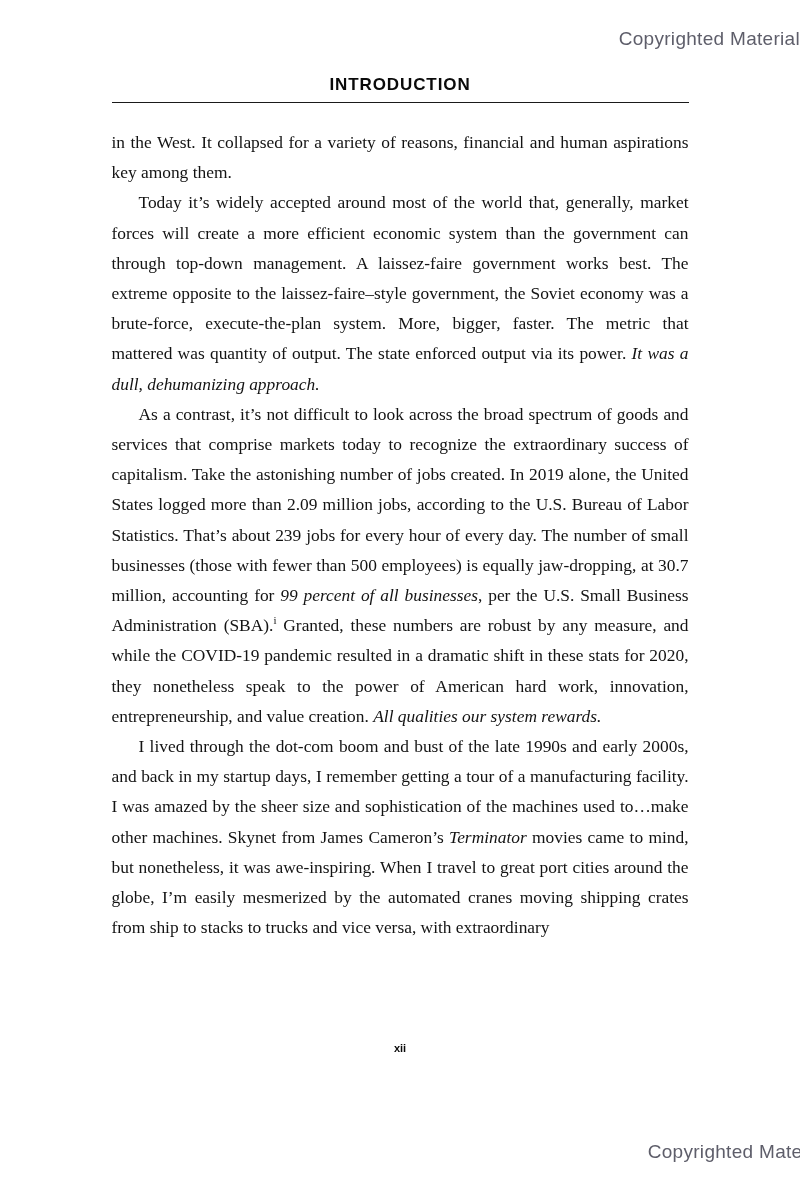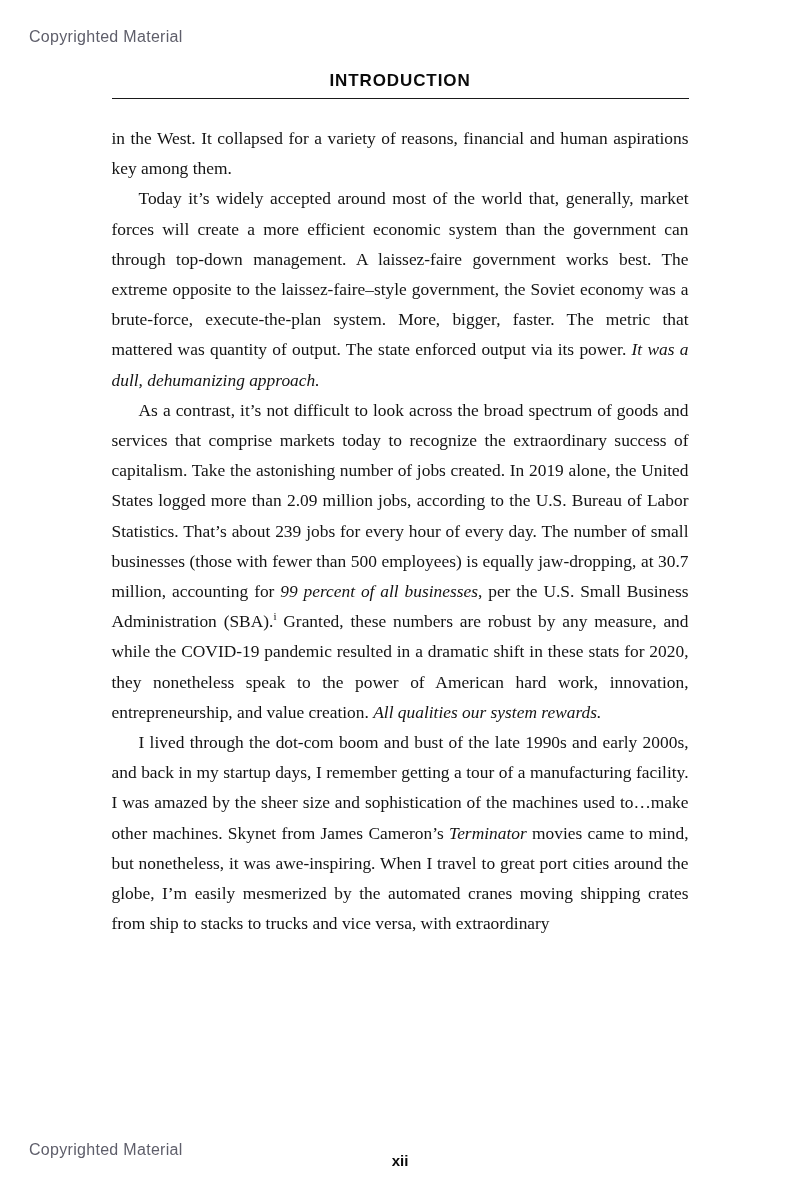--- a/index.html
+++ b/index.html
@@ -10,24 +10,24 @@
   body {
     width: 800px;
     height: 1184px;
     position: relative;
     font-family: "Liberation Serif", serif;
     color: #131313;
     overflow: hidden;
   }
   .notice {
     font-family: "Liberation Sans", sans-serif;
-    font-size: 16px;
+    font-size: 19px;
     letter-spacing: 0.3px;
     color: #5e5e6a;
-    text-align: left;
+    text-align: right;
     padding-left: 29px;
   }
   .notice-top {
     padding-top: 28px;
   }
   .page-header {
     text-align: center;
     margin-top: 25px;
   }
   .header-title {
@@ -62,27 +62,27 @@
   .body-text em {
     font-style: italic;
   }
   .body-text sup {
     font-size: 11px;
     line-height: 0;
     vertical-align: super;
   }
   .page-number {
     position: absolute;
-    top: 1152px;
+    top: 1042px;
     left: 0;
     width: 100%;
     text-align: center;
     font-family: "Liberation Sans", sans-serif;
     font-weight: bold;
-    font-size: 15px;
+    font-size: 11px;
     color: #0a0a0a;
   }
   .notice-bottom {
     position: absolute;
     top: 1141px;
     left: 0;
     width: 100%;
   }
 </style>
 </head>

